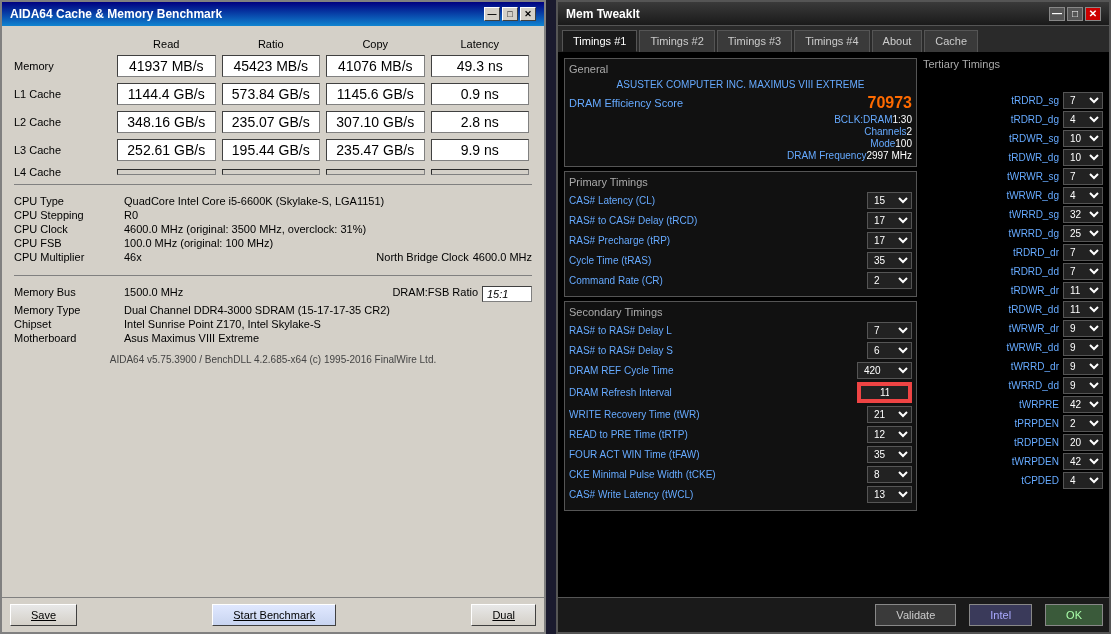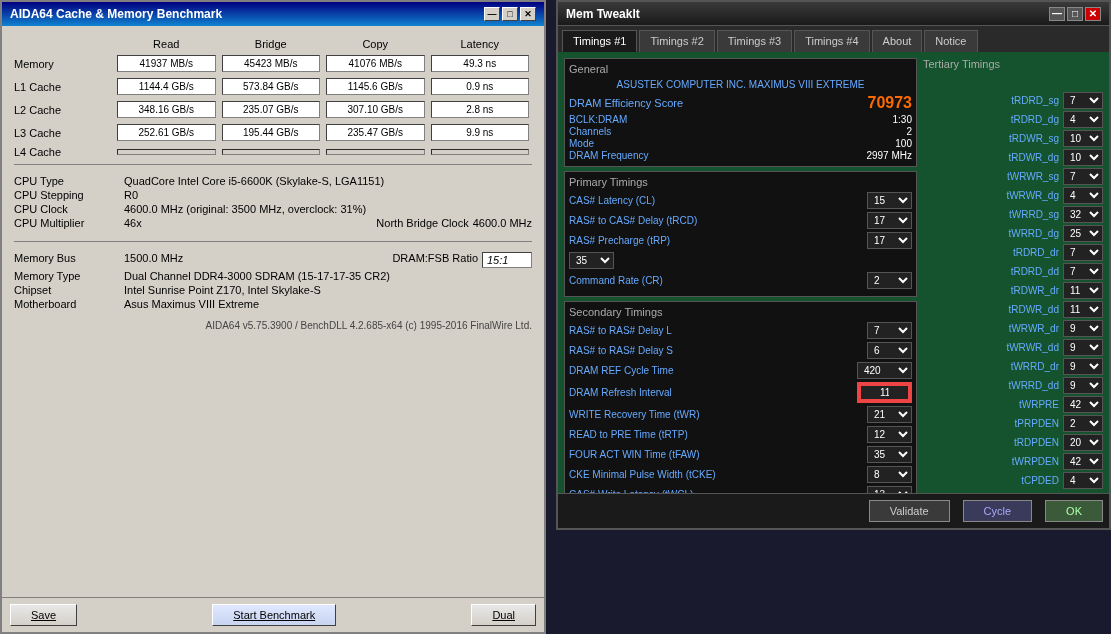--- a/index.html
+++ b/index.html
@@ -43,59 +43,59 @@
     .aida-row { display: grid; grid-template-columns: 100px 1fr 1fr 1fr 1fr; align-items: center; margin-bottom: 4px; }
     .aida-row-label { font-size: 11px; color: #000; }
     .aida-cell {
       background: white;
       border: 1px solid #808080;
       border-top-color: #404040;
       border-left-color: #404040;
       text-align: center;
       padding: 2px 4px;
       margin: 1px 3px;
-      font-size: 10px;
+      font-size: 14px;
       color: #000;
     }
     .aida-cell.empty { background: #d4d0c8; border: 1px inset #808080; }
     .aida-divider { border: none; border-top: 1px solid #808080; margin: 6px 0; }
     .aida-info-section { padding: 4px 0; }
     .aida-info-row { display: flex; margin-bottom: 2px; font-size: 11px; }
     .aida-info-label { width: 110px; color: #000; flex-shrink: 0; }
     .aida-info-value { color: #000; }
     .aida-info-value-box {
       background: white;
       border: 1px solid #808080;
       border-top-color: #404040;
       border-left-color: #404040;
       padding: 1px 4px;
       flex: 1;
       font-size: 11px;
       font-style: italic;
     }
-    .aida-footer-text { text-align: right; font-size: 10px; color: #444; margin: 4px 0; }
+    .aida-footer-text { text-align: center; font-size: 10px; color: #444; margin: 4px 0; }
     .aida-bottom-bar { padding: 6px 8px; display: flex; justify-content: space-between; align-items: center; background: #d4d0c8; border-top: 1px solid #808080; }
     .aida-btn {
       background: linear-gradient(to bottom, #e8e8e8, #d4d0c8);
       border: 1px solid #fff;
       border-right-color: #404040;
       border-bottom-color: #404040;
       padding: 4px 20px;
       font-size: 11px;
       cursor: pointer;
       color: #000;
       text-decoration: underline;
     }
     .aida-btn.start { background: linear-gradient(to bottom, #e0e8ff, #c8d4f0); }
 
     
     .mem-window {
       width: 555px;
-      height: 530px;
-      background: #14532d;
+      height: 634px;
+      background: #000000;
       border: 2px solid #555;
       display: flex;
       flex-direction: column;
       margin-left: 10px;
     }
     .mem-titlebar {
       background: linear-gradient(to bottom, #3a3a3a, #1a1a1a);
       color: white;
       padding: 4px 8px;
       font-size: 12px;
@@ -142,21 +142,21 @@
     }
     .mem-group-title {
       color: #aaa;
       font-size: 11px;
       margin-bottom: 4px;
     }
     .mem-board-name { color: #6af; font-size: 10px; text-align: center; margin-bottom: 4px; }
     .mem-score-row { display: flex; align-items: center; justify-content: space-between; margin-bottom: 2px; }
     .mem-score-label { color: #6af; font-size: 11px; }
     .mem-score-value { color: #ff6a00; font-size: 16px; font-weight: bold; }
-    .mem-stat-row { display: flex; justify-content: space-between; margin-bottom: 1px; }
+    .mem-stat-row { display: flex; justify-content: flex-end; margin-bottom: 1px; }
     .mem-stat-label { color: #6af; font-size: 10px; }
     .mem-stat-value { color: #fff; font-size: 10px; }
 
     .mem-timing-row { display: flex; align-items: center; justify-content: space-between; margin-bottom: 3px; }
     .mem-timing-label { color: #6af; font-size: 10px; flex: 1; }
     .mem-timing-input {
       width: 55px;
       background: #222;
       border: 4px solid #ef4444;
       color: #fff;
@@ -214,21 +214,21 @@
       <div class="aida-titlebar-btn">—</div>
       <div class="aida-titlebar-btn">□</div>
       <div class="aida-titlebar-btn">✕</div>
     </div>
   </div>
   <div class="aida-content">
 
     <div class="aida-table-header">
       <div></div>
       <div>Read</div>
-      <div>Bridge</div>
+      <div>Ratio</div>
       <div>Copy</div>
       <div>Latency</div>
     </div>
 
     <div class="aida-row">
       <div class="aida-row-label">Memory</div>
       <div class="aida-cell">41937 MB/s</div>
       <div class="aida-cell">45423 MB/s</div>
       <div class="aida-cell">41076 MB/s</div>
       <div class="aida-cell">49.3 ns</div>
@@ -273,20 +273,24 @@
         <span class="aida-info-label">CPU Type</span>
         <span class="aida-info-value">QuadCore Intel Core i5-6600K (Skylake-S, LGA1151)</span>
       </div>
       <div class="aida-info-row">
         <span class="aida-info-label">CPU Stepping</span>
         <span class="aida-info-value">R0</span>
       </div>
       <div class="aida-info-row">
         <span class="aida-info-label">CPU Clock</span>
         <span class="aida-info-value">4600.0 MHz  (original: 3500 MHz, overclock: 31%)</span>
+      </div>
+      <div class="aida-info-row">
+        <span class="aida-info-label">CPU FSB</span>
+        <span class="aida-info-value">100.0 MHz  (original: 100 MHz)</span>
       </div>
       <div class="aida-info-row">
         <span class="aida-info-label">CPU Multiplier</span>
         <span class="aida-info-value">46x</span>
         <span style="flex:1"></span>
         <span class="aida-info-label" style="width:auto; margin-right:4px;">North Bridge Clock</span>
         <span class="aida-info-value">4600.0 MHz</span>
       </div>
     </div>
 
@@ -331,21 +335,21 @@
       <div class="mem-titlebar-btn maximize">□</div>
       <div class="mem-titlebar-btn close">✕</div>
     </div>
   </div>
   <div class="mem-tabs">
     <div class="mem-tab active">Timings #1</div>
     <div class="mem-tab">Timings #2</div>
     <div class="mem-tab">Timings #3</div>
     <div class="mem-tab">Timings #4</div>
     <div class="mem-tab">About</div>
-    <div class="mem-tab">Notice</div>
+    <div class="mem-tab">Cache</div>
   </div>
   <div class="mem-content">
 
     <div class="mem-left">
 
       <div class="mem-group">
         <div class="mem-group-title">General</div>
         <div class="mem-board-name">ASUSTEK COMPUTER INC. MAXIMUS VIII EXTREME</div>
         <div class="mem-score-row">
           <span class="mem-score-label">DRAM Efficiency Score</span>
@@ -377,20 +381,21 @@
         </div>
         <div class="mem-timing-row">
           <span class="mem-timing-label">RAS# to CAS# Delay (tRCD)</span>
           <select class="mem-timing-select"><option>17</option></select>
         </div>
         <div class="mem-timing-row">
           <span class="mem-timing-label">RAS# Precharge (tRP)</span>
           <select class="mem-timing-select"><option>17</option></select>
         </div>
         <div class="mem-timing-row">
+          <span class="mem-timing-label">Cycle Time (tRAS)</span>
           <select class="mem-timing-select"><option>35</option></select>
         </div>
         <div class="mem-timing-row">
           <span class="mem-timing-label">Command Rate (CR)</span>
           <select class="mem-timing-select"><option>2</option></select>
         </div>
       </div>
 
       <div class="mem-group">
         <div class="mem-group-title">Secondary Timings</div>
@@ -518,16 +523,16 @@
   </div>
           <div class="mem-tertiary-row">
     <span class="mem-tertiary-label">tCPDED</span>
     <select class="mem-tertiary-select"><option>4</option></select>
   </div>
         </div>
     </div>
   </div>
   <div class="mem-bottom-bar">
     <button class="mem-bottom-btn">Validate</button>
-    <button class="mem-bottom-btn apply">Cycle</button>
+    <button class="mem-bottom-btn apply">Intel</button>
     <button class="mem-bottom-btn ok">OK</button>
   </div>
 </div>
 
 </body></html>

